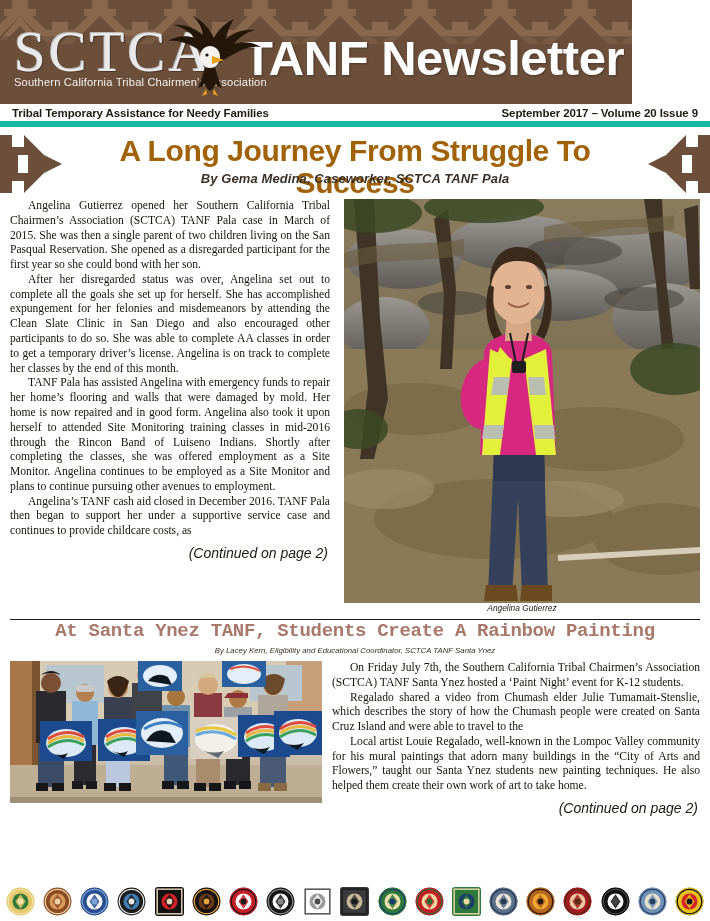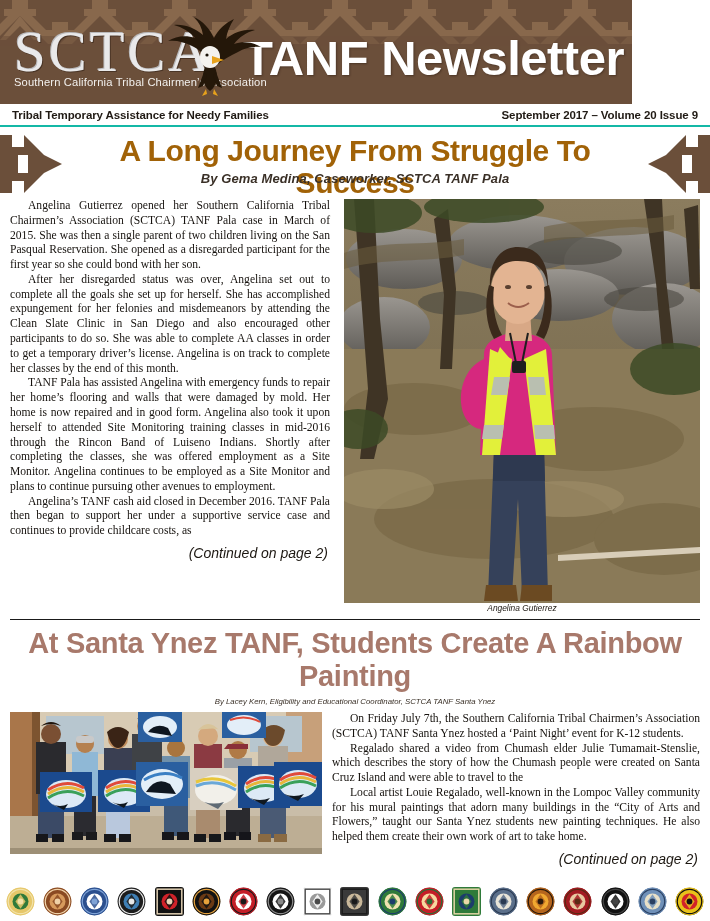--- a/index.html
+++ b/index.html
@@ -73,21 +73,21 @@
     z-index: 4;
     text-shadow: 1px 1px 2px rgba(40,25,15,0.45);
   }
 
   
   .subbar {
     position: relative;
     width: 710px;
     height: 23px;
     background: #ffffff;
-    border-bottom: 2px solid #14b8a6;
+    border-bottom: 6px solid #14b8a6;
     display: flex;
     align-items: center;
     justify-content: space-between;
     padding: 0 12px;
   }
   .subbar div {
     font-family: "Liberation Sans", sans-serif;
     font-weight: 700;
     font-size: 11.5px;
     color: #201a14;
@@ -186,26 +186,25 @@
 
   hr.rule {
     border: none;
     border-top: 1.6px solid #1a1a1a;
     margin: 6px 10px 0 10px;
   }
 
   
   .a2-head {
     text-align: center;
-    font-family: Liberation Sans, sans-serif;
+    font-family: Liberation Mono, monospace;
     font-weight: 700;
-    font-size: 29px;
+    font-size: 19px;
     color: #a8796b;
     letter-spacing: -0.3px;
-    margin-top: 7px;
   }
   .a2-byline {
     text-align: center;
     font-family: "Liberation Sans", sans-serif;
     font-style: italic;
     font-size: 7.8px;
     color: #3a3027;
     margin-top: 4px;
   }
   .a2-cols {

